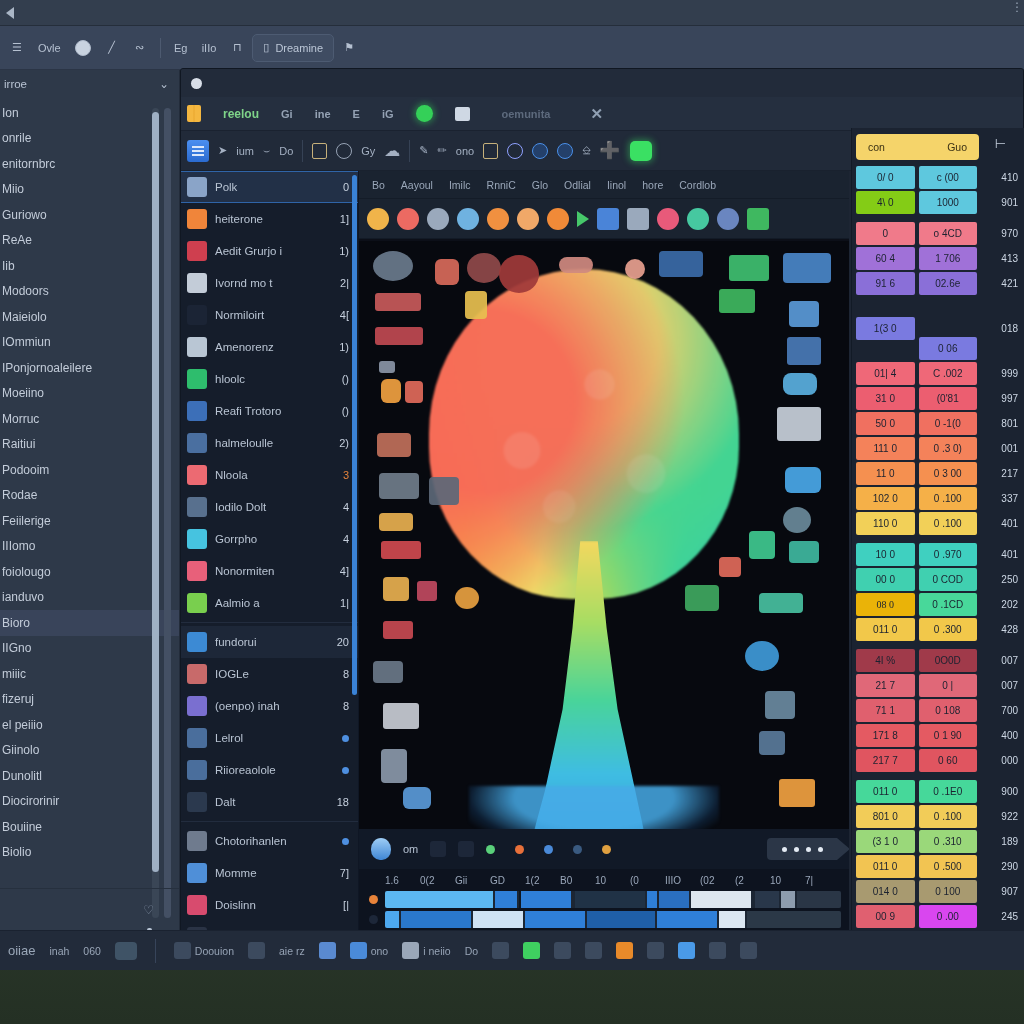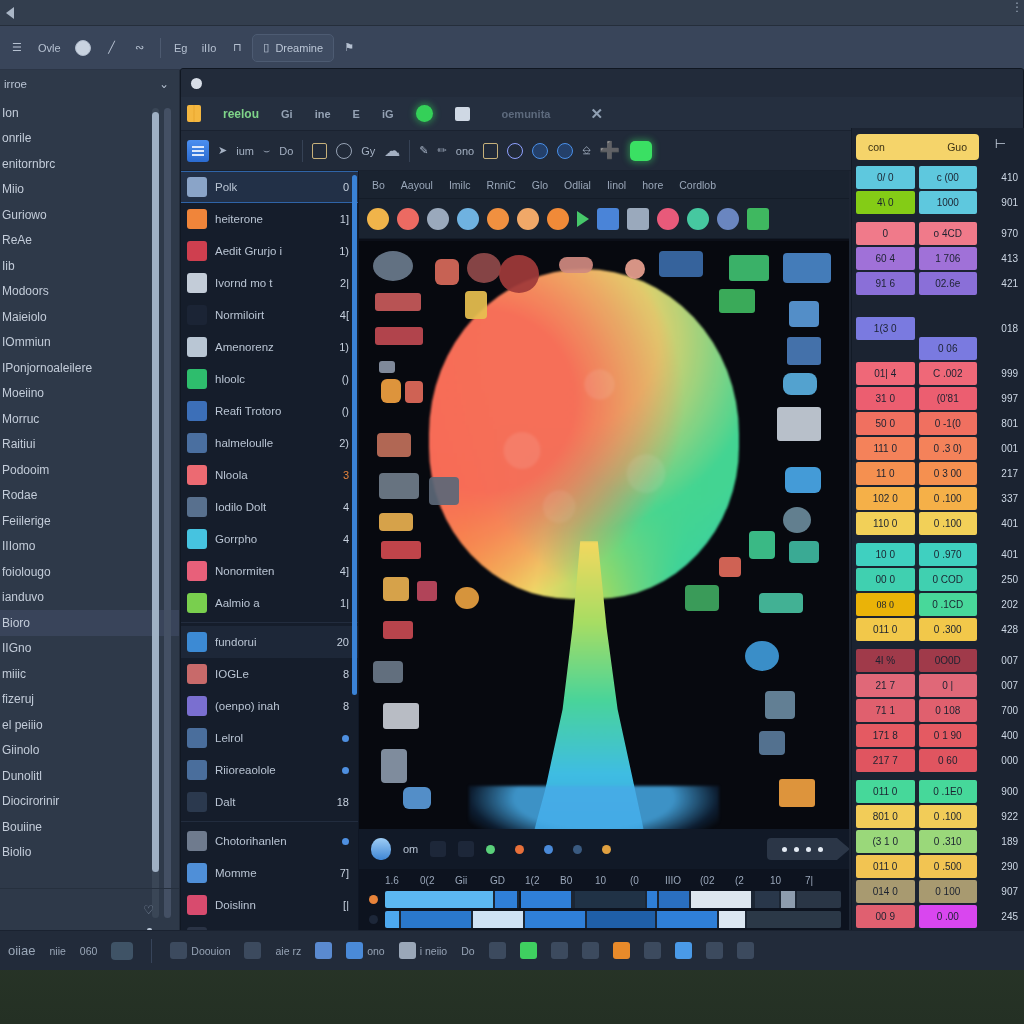--- a/index.html
+++ b/index.html
@@ -925,21 +925,21 @@
       <div class="rp-row">
         <div class="rp-cell rp-a" style="background: rgb(224, 90, 104);">11 8</div>
         <div class="rp-cell rp-b" style="background: rgb(224, 90, 104);">0.070</div>
         <div class="rp-cell rp-c">007</div>
       </div>
     </div>
 </div>
 
 <div id="taskbar" style="position:absolute;left:0;bottom:54px;width:1024px;height:40px;background:#222b3a;display:flex;align-items:center;gap:14px;padding:0 8px;border-top:1px solid #1a2230;">
 <span style="color: rgb(154, 167, 184); font-size: 13px; filter: blur(0.6px);">oiiae</span>
-    <span style="color: rgb(154, 167, 184); font-size: 10.5px; filter: blur(0.6px);">niie</span>
+    <span style="color: rgb(154, 167, 184); font-size: 10.5px; filter: blur(0.6px);">inah</span>
     <span style="color: rgb(154, 167, 184); font-size: 10.5px; filter: blur(0.6px);">060</span>
     <span style="width: 22px; height: 18px; border-radius: 4px; background: rgb(63, 83, 102);"></span>
     <span style="width: 1px; height: 24px; background: rgb(55, 68, 90); margin: 0px 4px;"></span>
     <span style="display: flex; align-items: center; gap: 4px; color: rgb(150, 163, 181); font-size: 10.5px; filter: blur(0.6px);">
       <span style="width: 17px; height: 17px; border-radius: 3px; background: rgb(60, 74, 94);"></span>
       <span>Doouion</span>
     </span>
     <span style="display: flex; align-items: center; gap: 4px; color: rgb(150, 163, 181); font-size: 10.5px; filter: blur(0.6px);">
       <span style="width: 17px; height: 17px; border-radius: 3px; background: rgb(60, 74, 94);"></span>
     </span>

